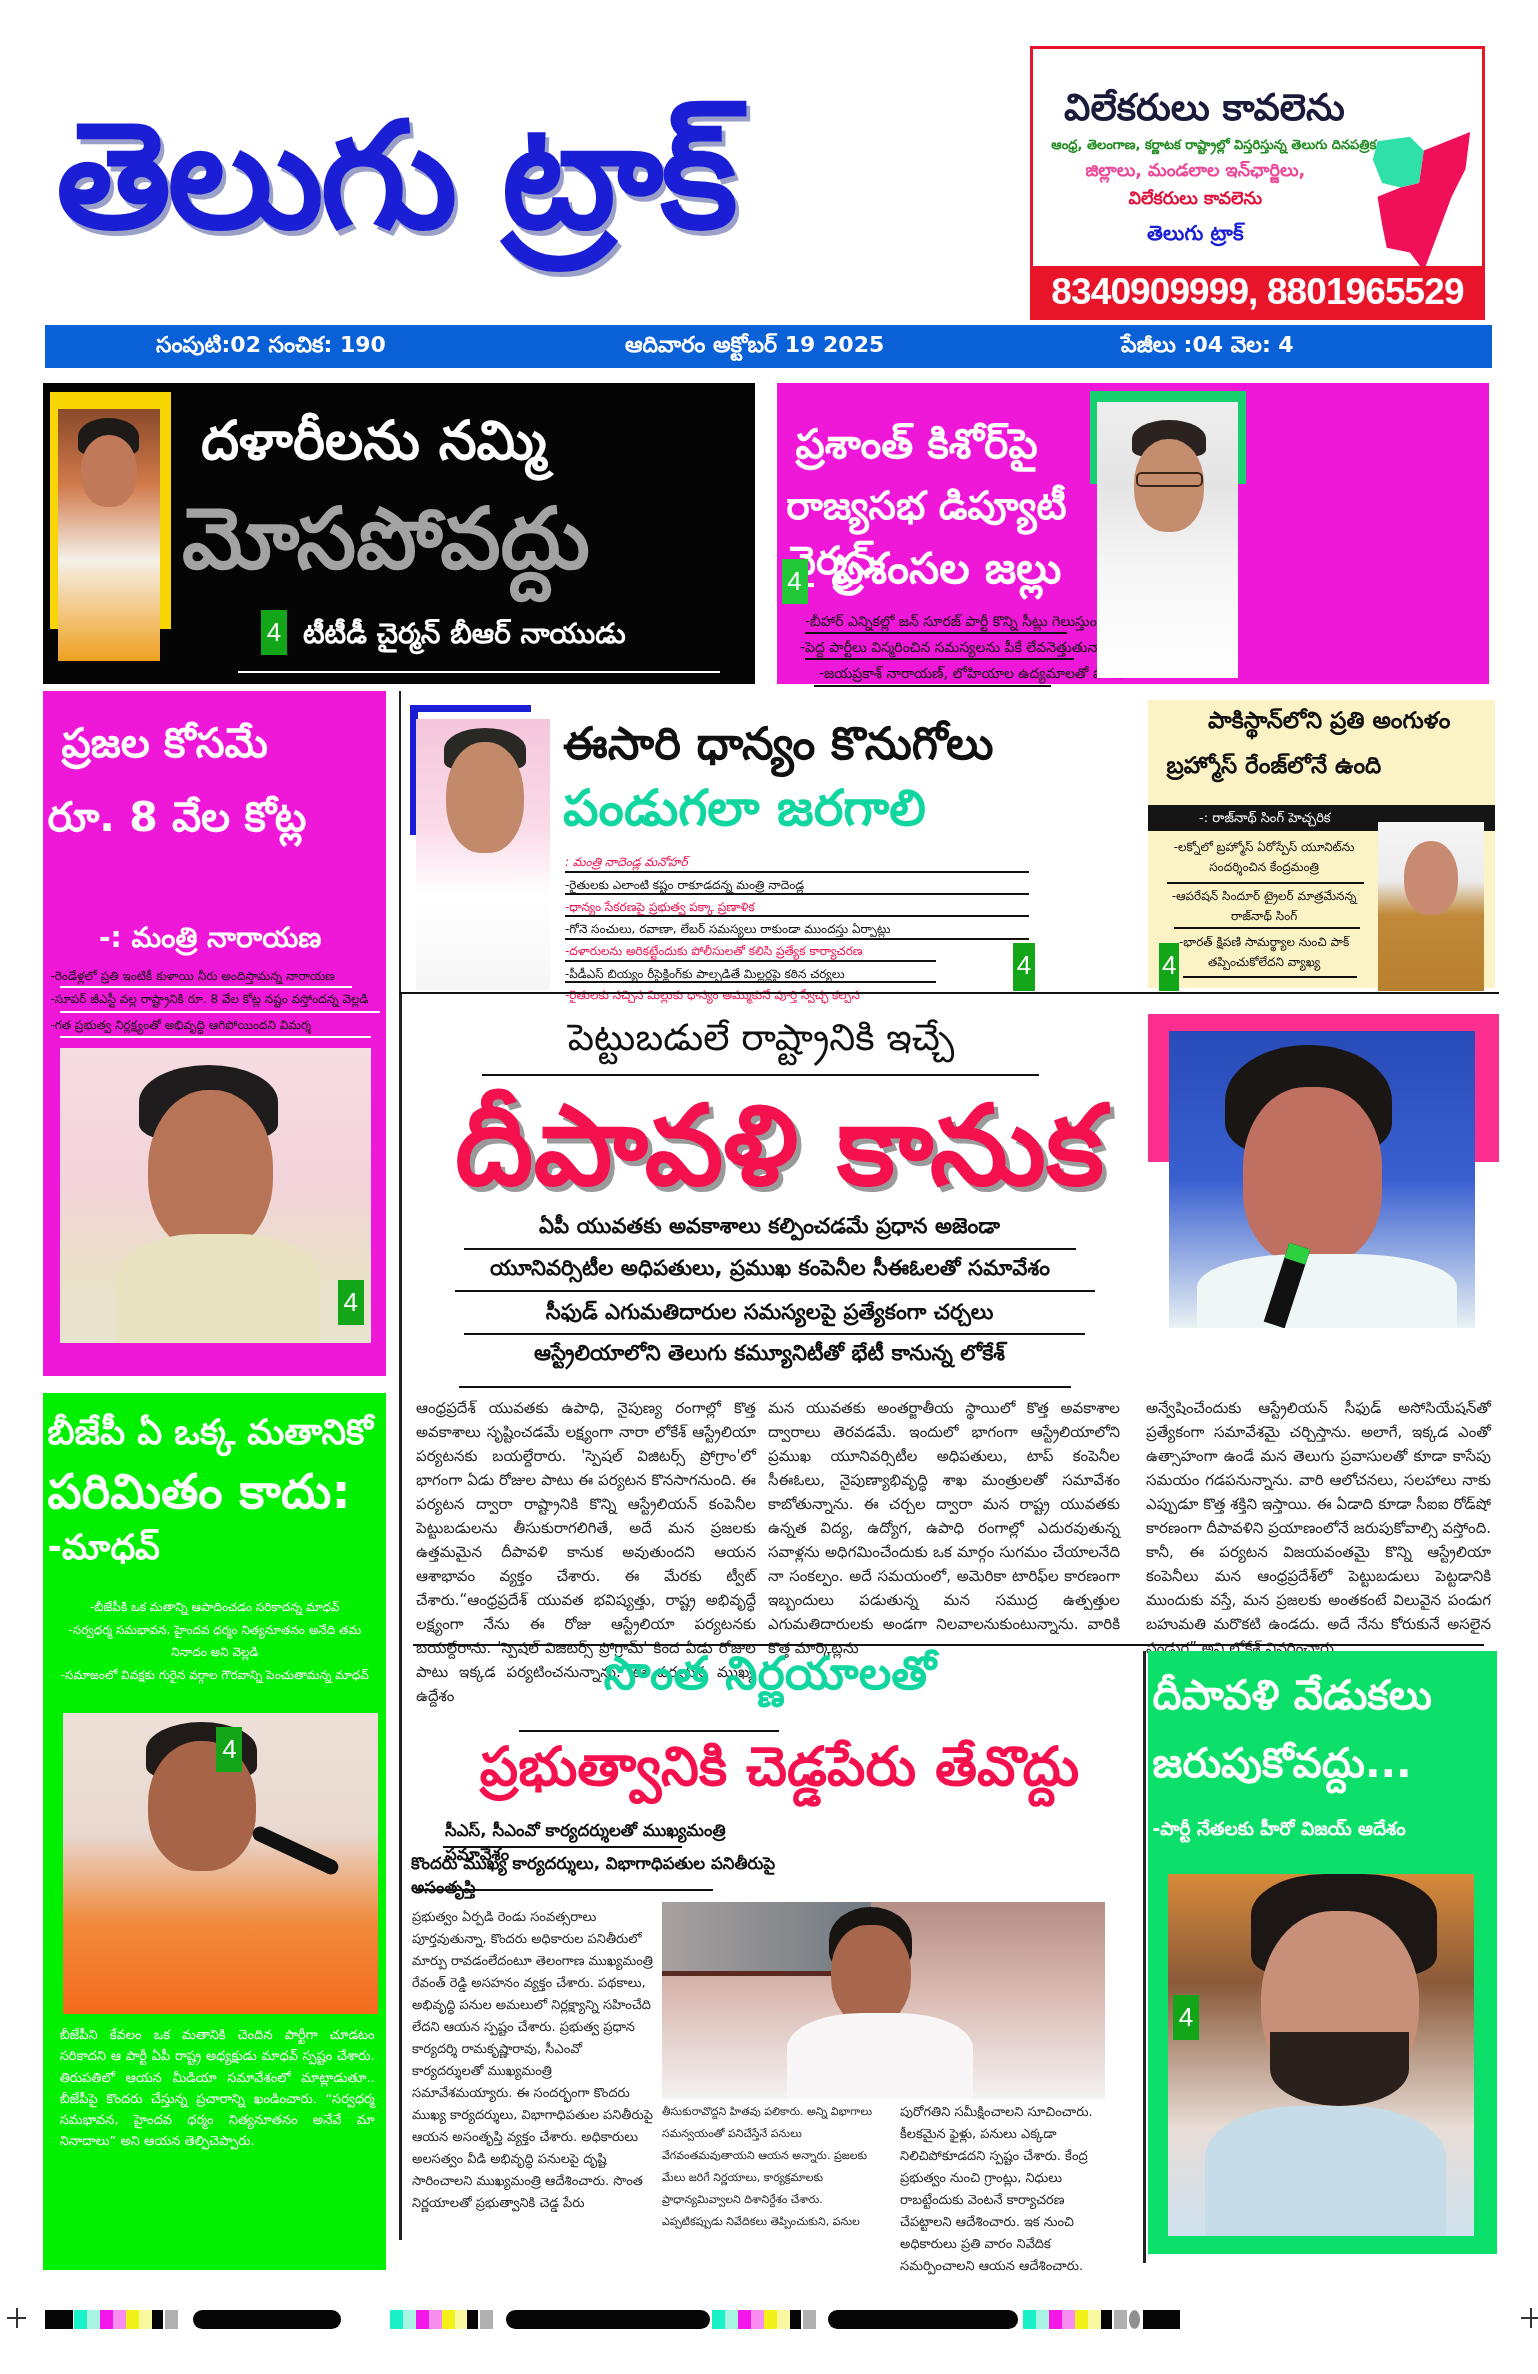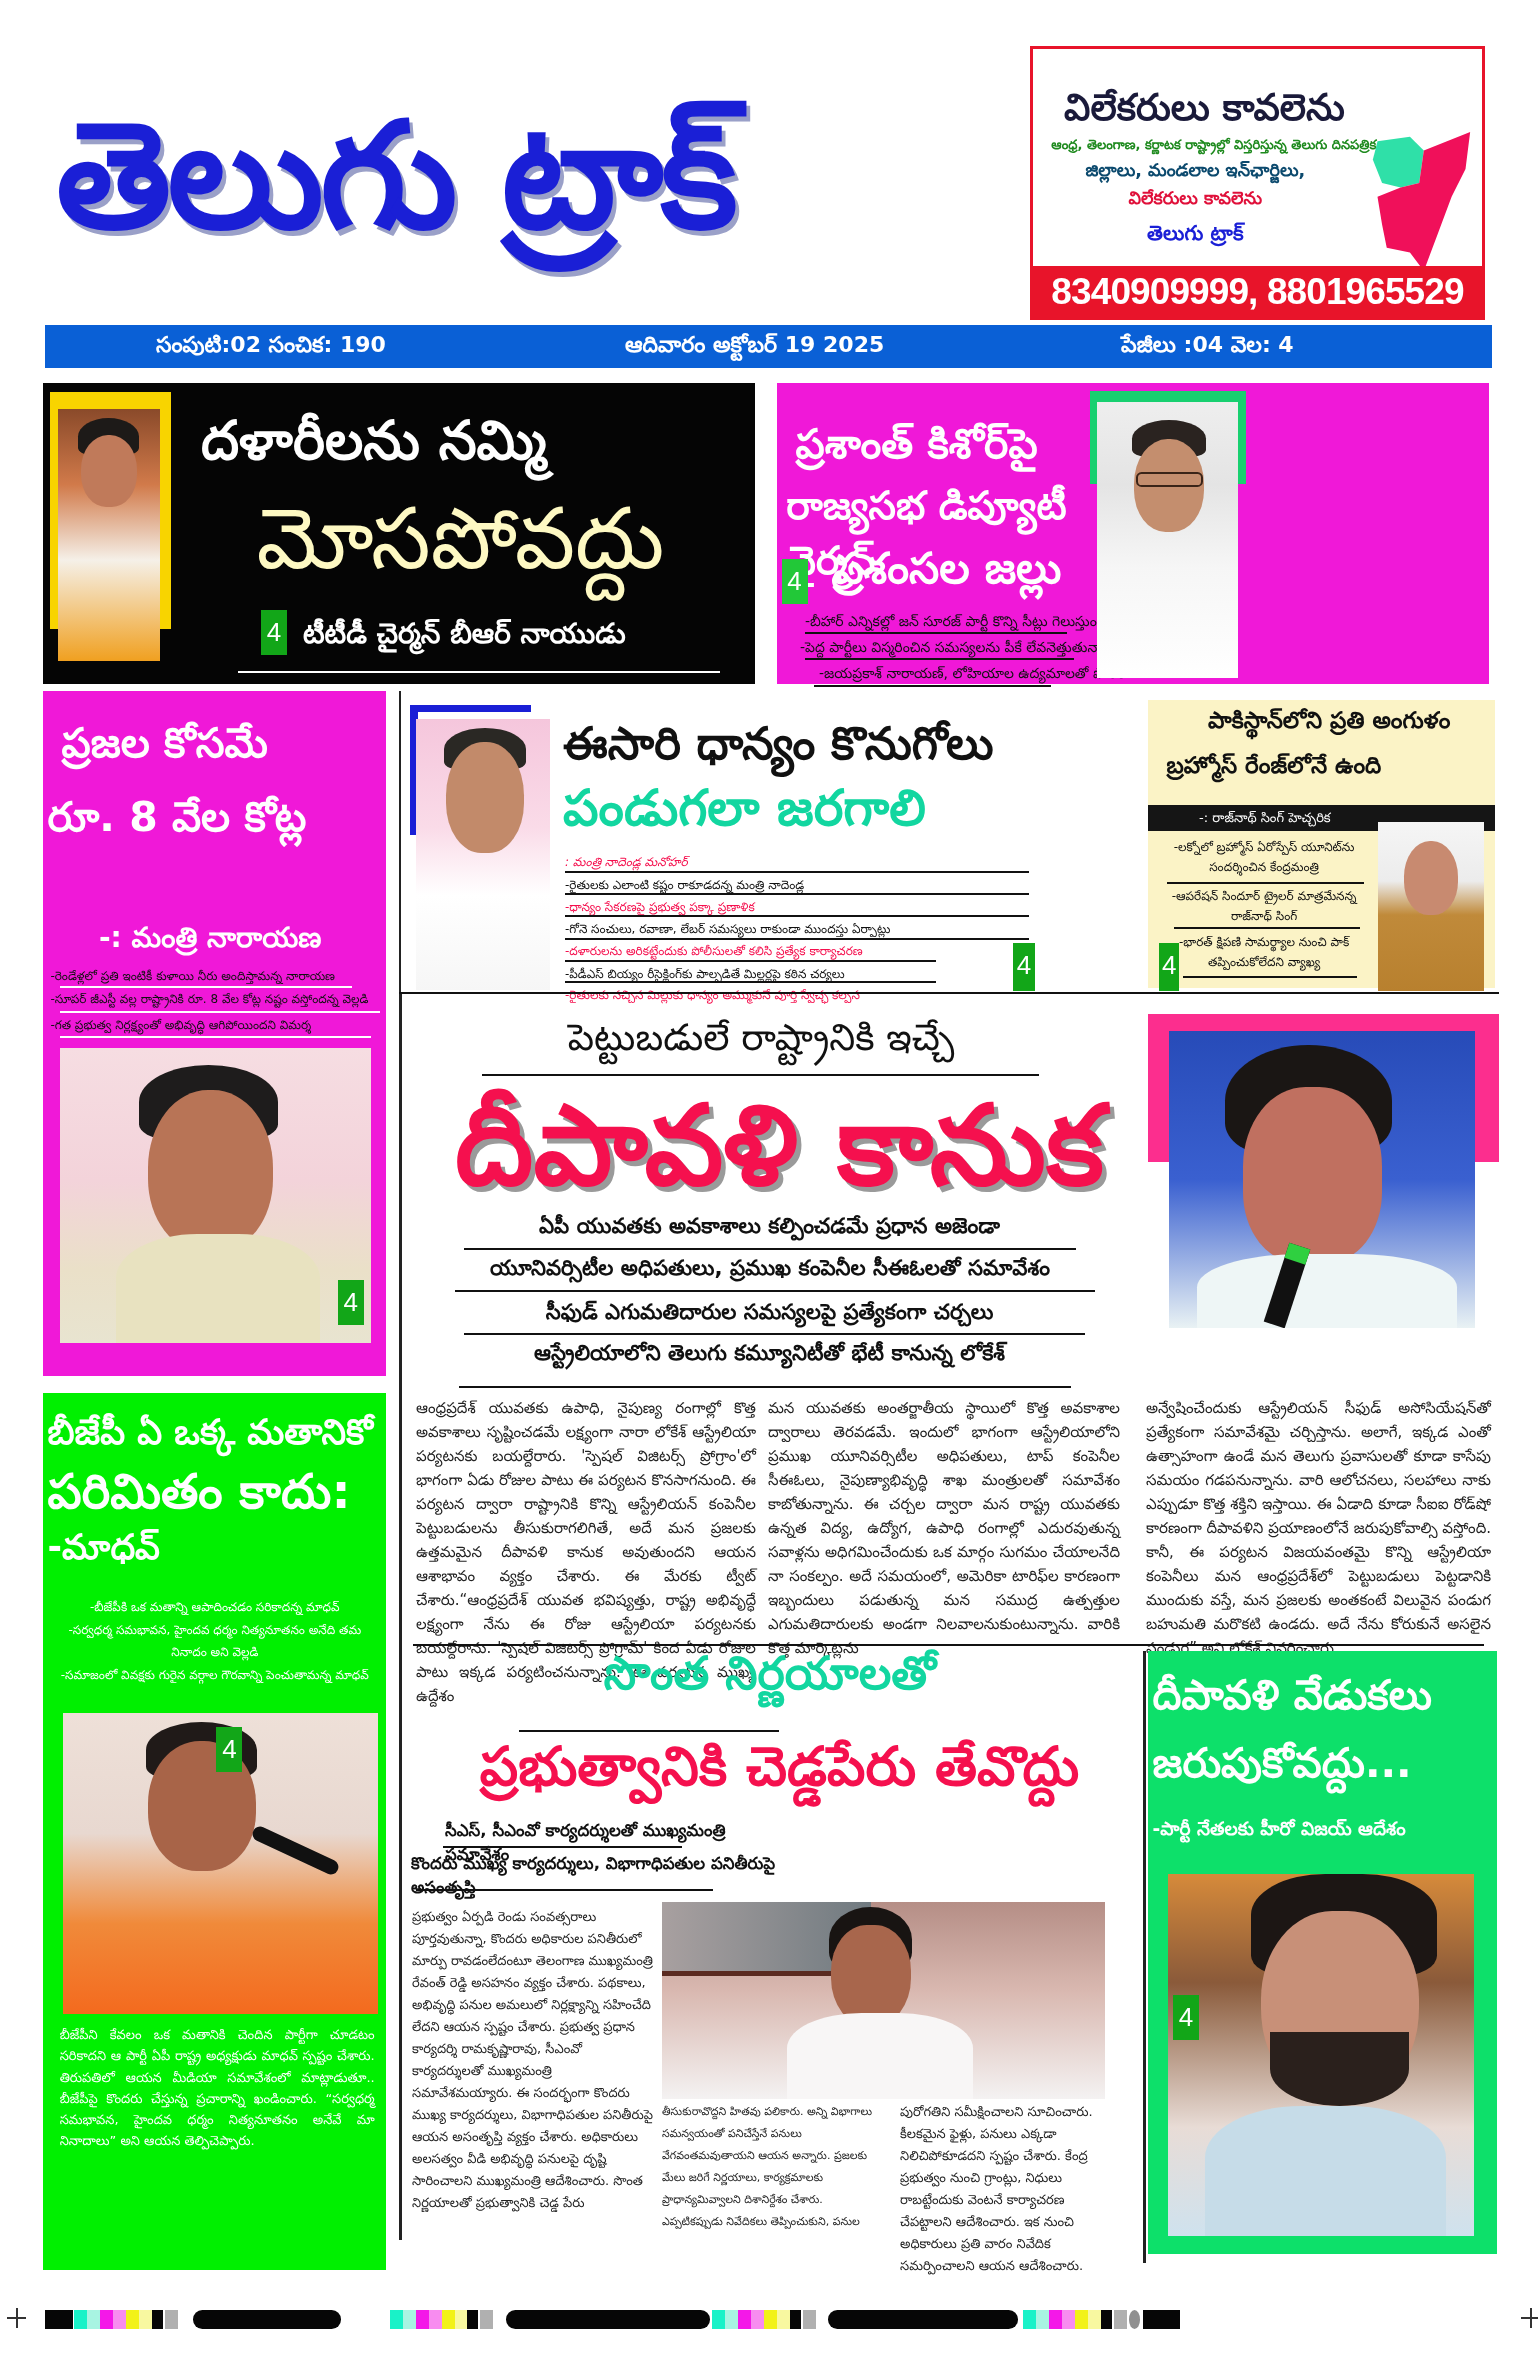--- a/index.html
+++ b/index.html
@@ -9,41 +9,41 @@
   
   .logo-main { left: 56px; top: 83px; width: 946px; height: 213px; }
   .logo-word { position: absolute; left: 0; top: 0; font-family: "DejaVu Sans", sans-serif; font-weight: bold; font-size: 148px; color: #1a1fd6; letter-spacing: -3.7px; line-height: 186px; text-shadow: 3.7px 4.6px 0 #9aa0c8; white-space: nowrap; }
   .logo-bar { position: absolute; left: 594px; top: 246px; width: 371px; height: 39px; background: #1a1fd6; border-radius: 0 0 7.4px 0; }
   .logo-sub { position: absolute; left: 32px; top: 250px; font-family: "Liberation Sans", sans-serif; font-weight: bold; font-size: 28px; letter-spacing: 3.7px; color: #1a1fd6; }
   .logo-tag { position: absolute; left: 714px; top: 250px; font-size: 22px; font-weight: bold; color: #fff; }
 
   .ad-box { left: 1030px; top: 46px; width: 455px; height: 274px; border: 3.7px solid #e8142a; background: #fff; }
   .ad-title { position: absolute; left: 0; width: 343px; top: 37px; text-align: center; font-weight: bold; font-size: 37px; color: #1a1a3a; }
   .ad-line1 { position: absolute; left: 9.3px; width: 343px; top: 88px; text-align: center; font-size: 13px; font-weight: bold; color: #1e8a1e; }
-  .ad-line2 { position: absolute; left: 9.3px; width: 306px; top: 111px; text-align: center; font-size: 17.6px; font-weight: bold; color: #0c4a6e; }
+  .ad-line2 { position: absolute; left: 9.3px; width: 306px; top: 111px; text-align: center; font-size: 17.6px; font-weight: bold; color: #ec4899; }
   .ad-line3 { position: absolute; left: 9.3px; width: 306px; top: 139px; text-align: center; font-size: 17.6px; font-weight: bold; color: #e0103a; }
   .ad-line4 { position: absolute; left: 9.3px; width: 306px; top: 172px; text-align: center; font-size: 20.4px; font-weight: bold; color: #1a1fd6; }
   .ad-map { position: absolute; right: 7.4px; top: 83px; width: 107px; height: 139px; }
   .ad-phone { position: absolute; left: 0; right: 0; bottom: 0; height: 51px; background: #e8142a; color: #fff; font-family: "Liberation Sans", sans-serif; font-weight: bold; font-size: 37px; text-align: center; line-height: 51px; letter-spacing: -0.9px; }
 
   .infobar { left: 45px; top: 325px; width: 1447px; height: 43px; background: #0a60d6; color: #fff; font-weight: bold; font-size: 22px; }
   .infobar span { position: absolute; top: 7.4px; }
 
   
   .box-black { left: 43px; top: 383px; width: 712px; height: 301px; background: #050505; }
   .box-magenta { left: 777px; top: 383px; width: 712px; height: 301px; background: #f018d8; }
   .photo { position: absolute; background: linear-gradient(160deg, #d9b48c 0%, #b88b62 40%, #f0f0f0 75%, #e8e8e8 100%); overflow: hidden; }
   .photo .face { position: absolute; border-radius: 48% 48% 45% 45%; background: #b8725a; }
   .photo .hair { position: absolute; border-radius: 50% 50% 20% 20%; background: #1d1a18; }
   .badge4 { position: absolute; width: 26px; height: 45px; background: #12a618; color: #fff; font-family: "Liberation Sans", sans-serif; font-size: 26px; text-align: center; line-height: 45px; }
   .rule { position: absolute; height: 1.9px; background: #111; }
   .rule-w { position: absolute; height: 1.9px; background: #fff; }
 
   .hl-white { color: #fff; font-weight: bold; text-align: left; }
-  .hl-yellow { color: #fef9c3; font-weight: normal; text-align: center; }
+  .hl-yellow { color: #a3a3a3; font-weight: bold; text-align: left; }
 
   .bullet { position: absolute; font-size: 14px; line-height: 18.6px; white-space: nowrap; }
 
   .box-pink-left { left: 43px; top: 691px; width: 343px; height: 685px; background: #f018d8; }
   .box-green-left { left: 43px; top: 1393px; width: 343px; height: 877px; background: #00f000; }
 
   .box-mid-top { left: 399px; top: 691px; width: 728px; height: 301px; background: #fff; border-left: 2.8px solid #222; }
   .box-raj { left: 1148px; top: 700px; width: 347px; height: 288px; background: #fbf3c6; }
   .raj-strip { position: absolute; left: 0; top: 105px; width: 347px; height: 26px; background: #151515; color: #fff; font-size: 13px; padding-left: 51px; line-height: 26px; }
 

